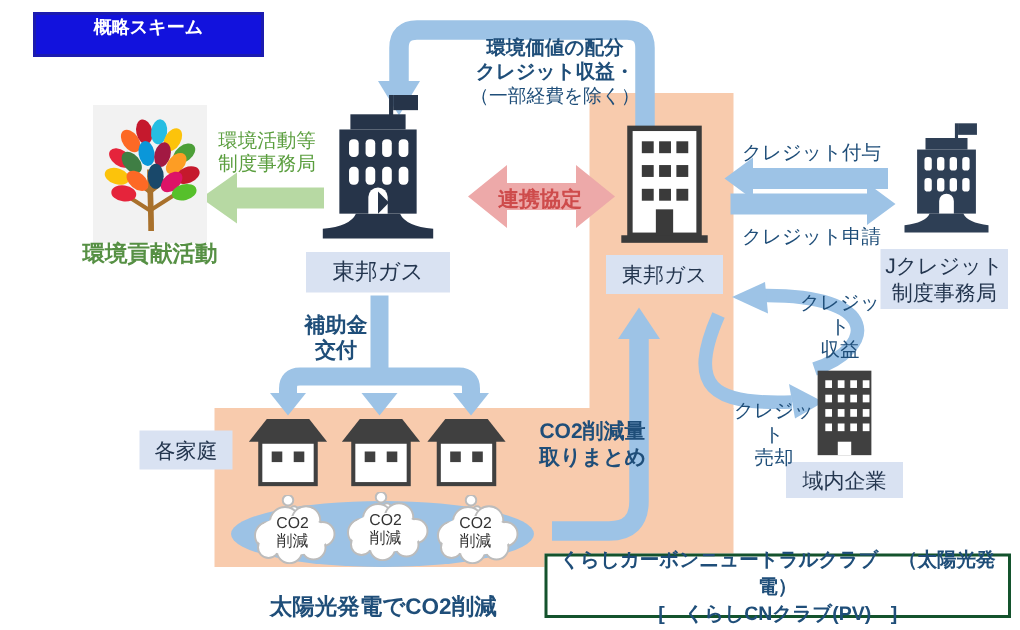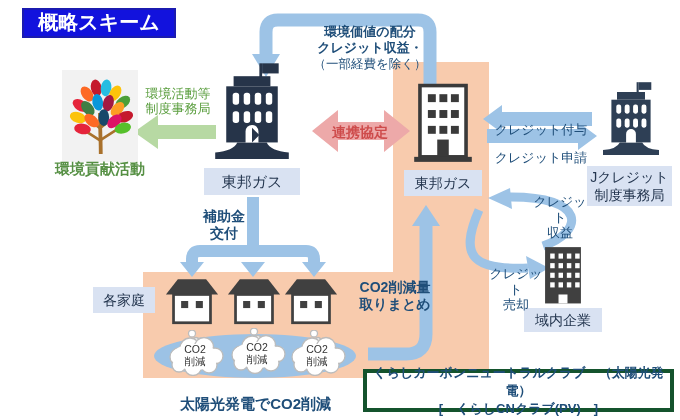--- a/index.html
+++ b/index.html
@@ -2,32 +2,32 @@
 <html><head>
 <meta charset="utf-8">
 <style>
   html,body{margin:0;padding:0;background:#fff;}
   .stage{position:relative;width:680px;height:420px;background:#fff;overflow:hidden;
          font-family:"Liberation Sans","DejaVu Sans",sans-serif;}
   .abs{position:absolute;}
   .z0{z-index:0}.z1{z-index:1}.z2{z-index:2}.z3{z-index:3}
   .peach{background:#F8CBAD;}
   .header-box{left:22px;top:8px;width:154px;height:30px;background:#1212DD;border:2px solid #1b1bb0;
-    box-sizing:border-box;color:#fff;font-weight:bold;font-size:20px;display:flex;align-items:flex-end;justify-content:center;}
+    box-sizing:border-box;color:#fff;font-weight:bold;font-size:12px;display:flex;align-items:flex-start;justify-content:center;}
   .label-box{background:#D9E2F2;color:#24364F;display:flex;flex-direction:column;align-items:center;justify-content:center;
     font-size:14px;line-height:18px;text-align:center;}
   .navy{color:#1F4E79;}
   .txt{text-align:center;}
   .bold{font-weight:bold;}
   .tree-box{left:62px;top:70px;width:76px;height:92px;background:#F2F2F2;}
   .overlay{left:0;top:0;}
   .cloud{width:58px;height:46px;}
   .cloud-text{left:0;top:13px;width:100%;text-align:center;font-size:10.5px;line-height:12px;color:#333;}
   .ellipse{left:154px;top:334px;width:202px;height:44px;background:#9CC2E5;border-radius:50%;}
-  .club-box{left:363px;top:369px;width:311px;height:43px;background:#fff;border:4px solid #14532d;box-sizing:border-box;
+  .club-box{left:363px;top:369px;width:311px;height:43px;background:#fff;border:2px solid #14532d;box-sizing:border-box;
     display:flex;flex-direction:column;align-items:center;justify-content:center;color:#1F4E79;font-weight:bold;font-size:13px;line-height:18px;text-align:center;}
 </style>
 </head>
 <body>
 
 <div class="stage">
 
   <div class="abs z0 peach" style="left:393px;top:62px;width:96px;height:211px;"></div>
   <div class="abs z0 peach" style="left:143px;top:272px;width:346px;height:106px;"></div>
   <div class="abs z1 ellipse"></div>
@@ -276,21 +276,21 @@
       <div>削減</div>
     </div>
   </div>
 
   <div class="abs z3 txt navy" style="left:295px;top:24px;width:150px;font-size:13px;line-height:16px;">
     <div class="bold">環境価値の配分</div>
     <div class="bold">クレジット収益・</div>
     <div style="font-size:12.5px;">（一部経費を除く）</div>
   </div>
   <div class="abs z3 txt bold" style="left:323px;top:124px;width:74px;font-size:14px;color:#CE4B4B;">連携協定</div>
-  <div class="abs z3 txt navy" style="left:492px;top:93px;width:98px;font-size:13px;margin-top:28px;">クレジット付与</div>
+  <div class="abs z3 txt navy" style="left:492px;top:93px;width:98px;font-size:13px;">クレジット付与</div>
   <div class="abs z3 txt navy" style="left:492px;top:149px;width:98px;font-size:13px;">クレジット申請</div>
   <div class="abs z3 txt navy" style="left:527px;top:194px;width:66px;font-size:13px;line-height:15.5px;">
     <div>クレジット</div>
     <div>収益</div>
   </div>
   <div class="abs z3 txt navy" style="left:483px;top:266px;width:66px;font-size:13px;line-height:15.5px;">
     <div>クレジット</div>
     <div>売却</div>
   </div>
   <div class="abs z3 txt navy bold" style="left:194px;top:208px;width:60px;font-size:14px;line-height:17px;">

